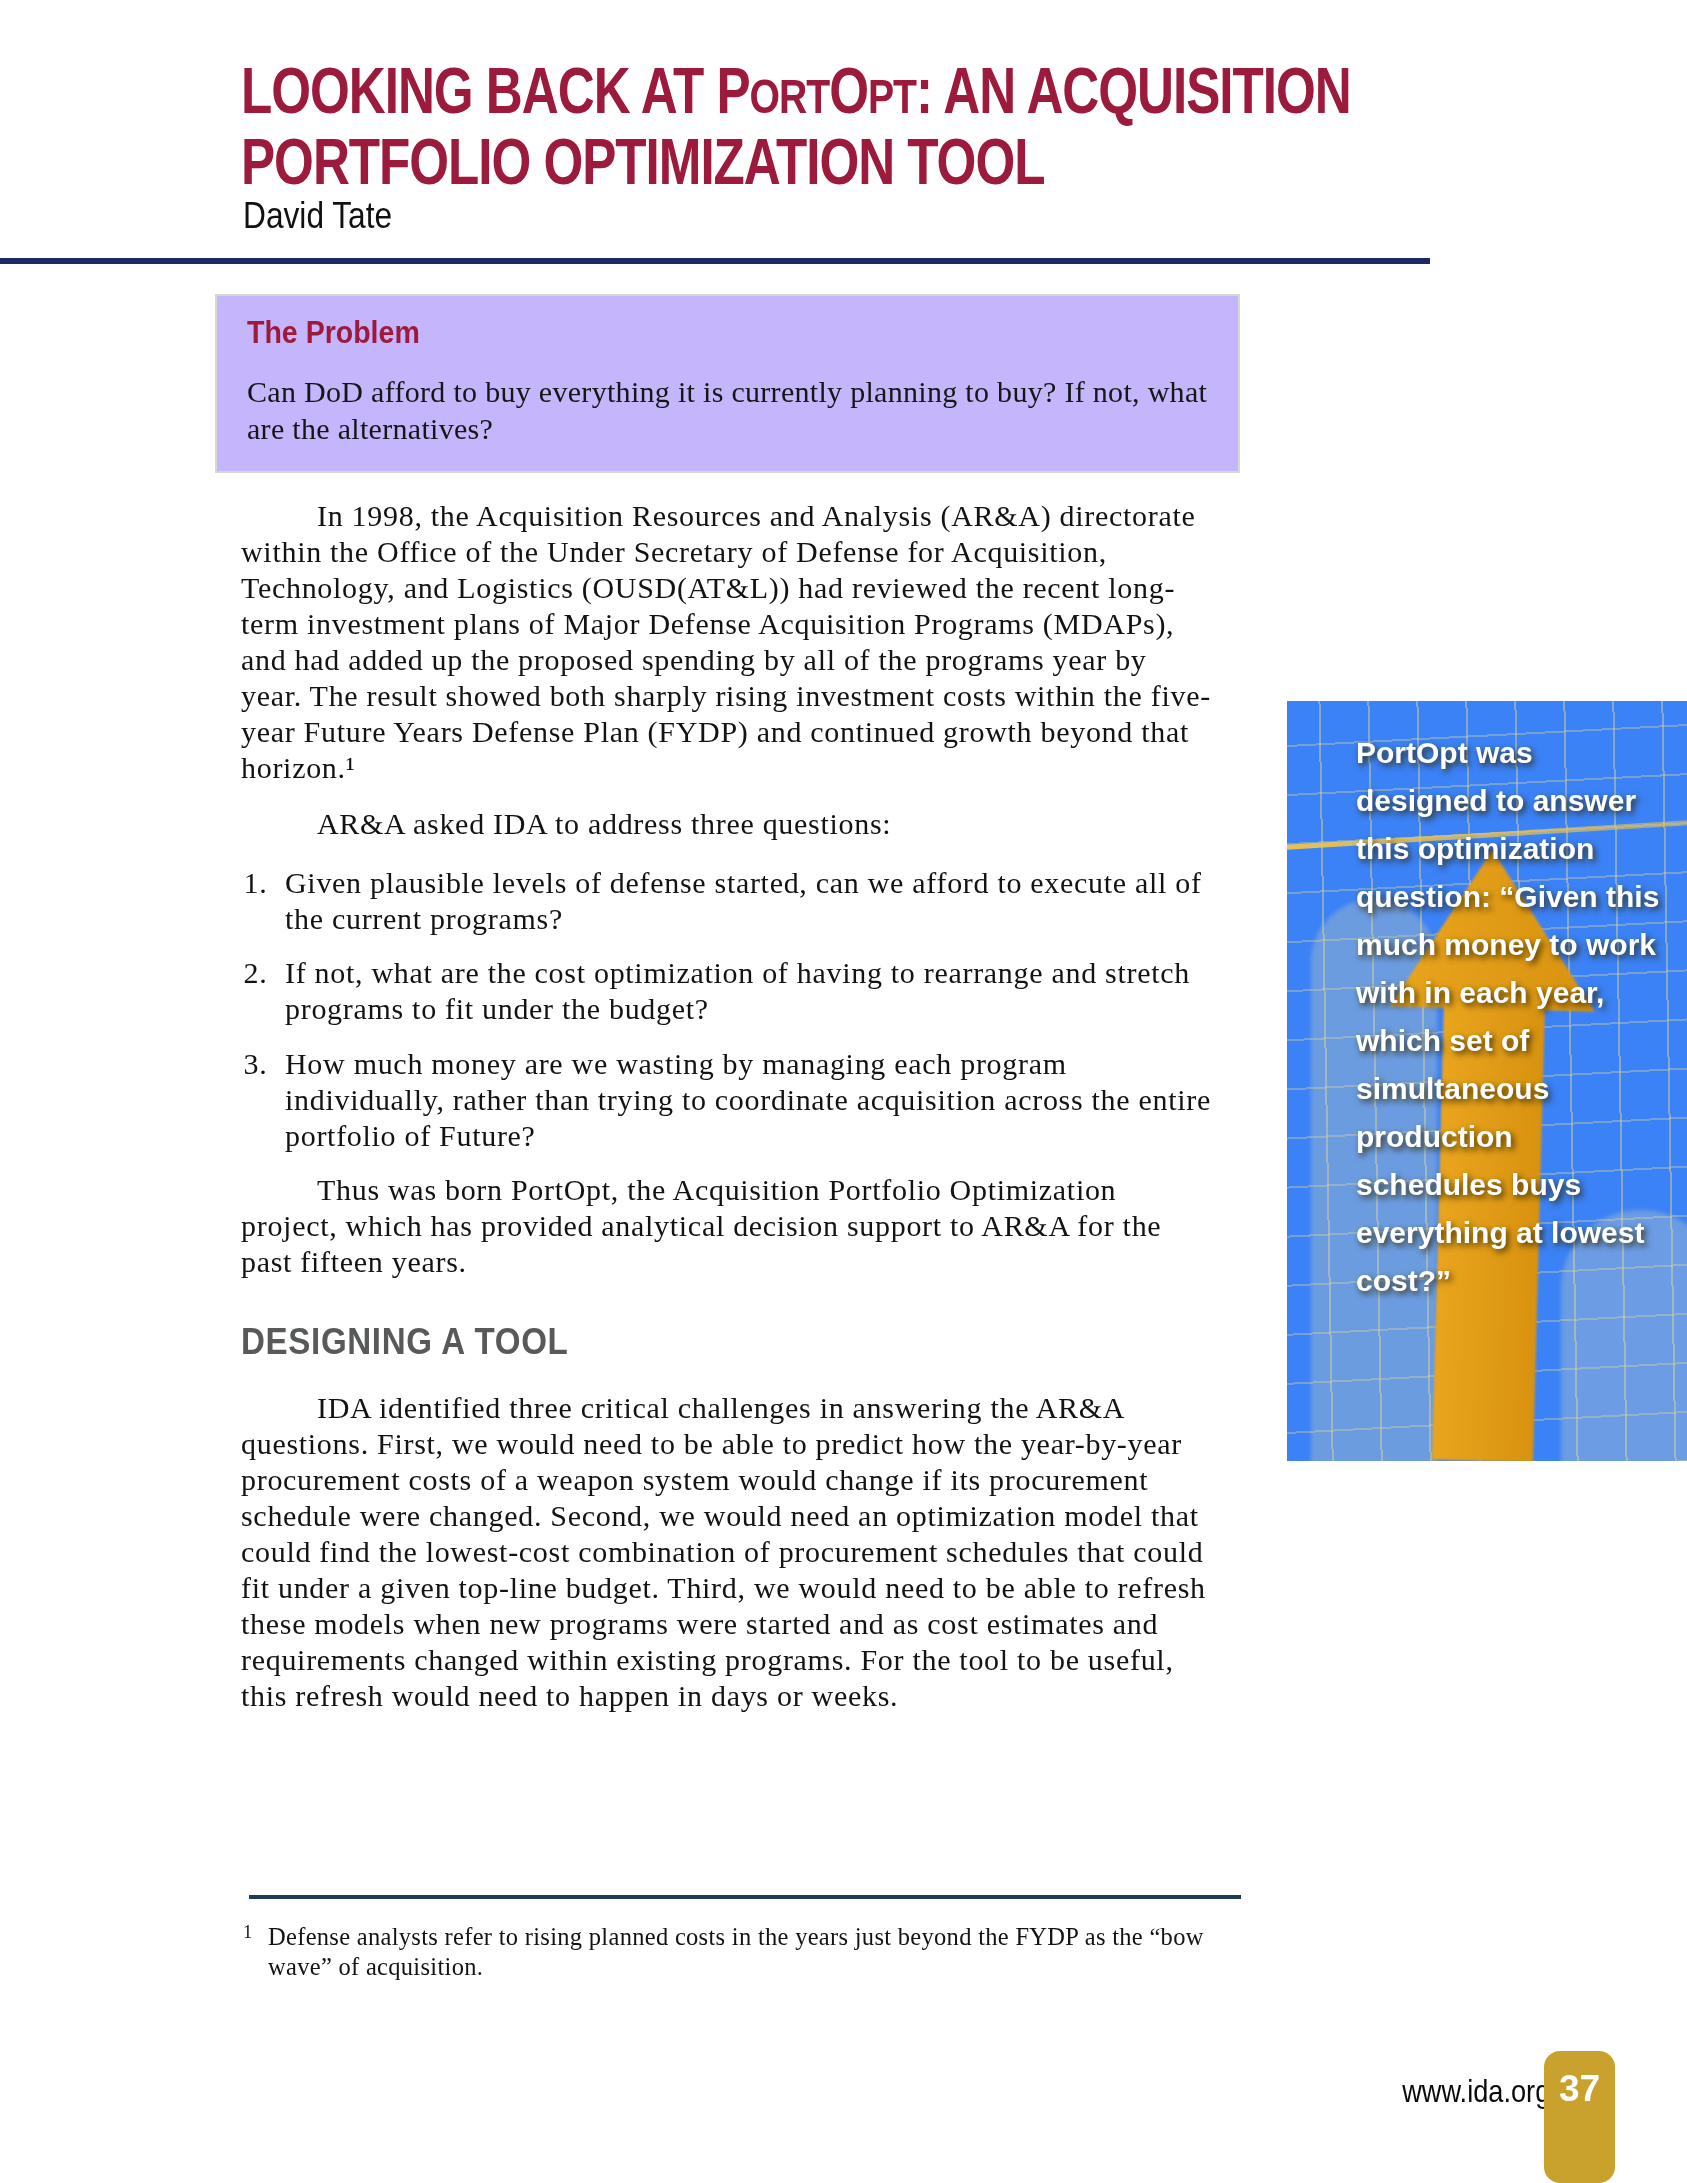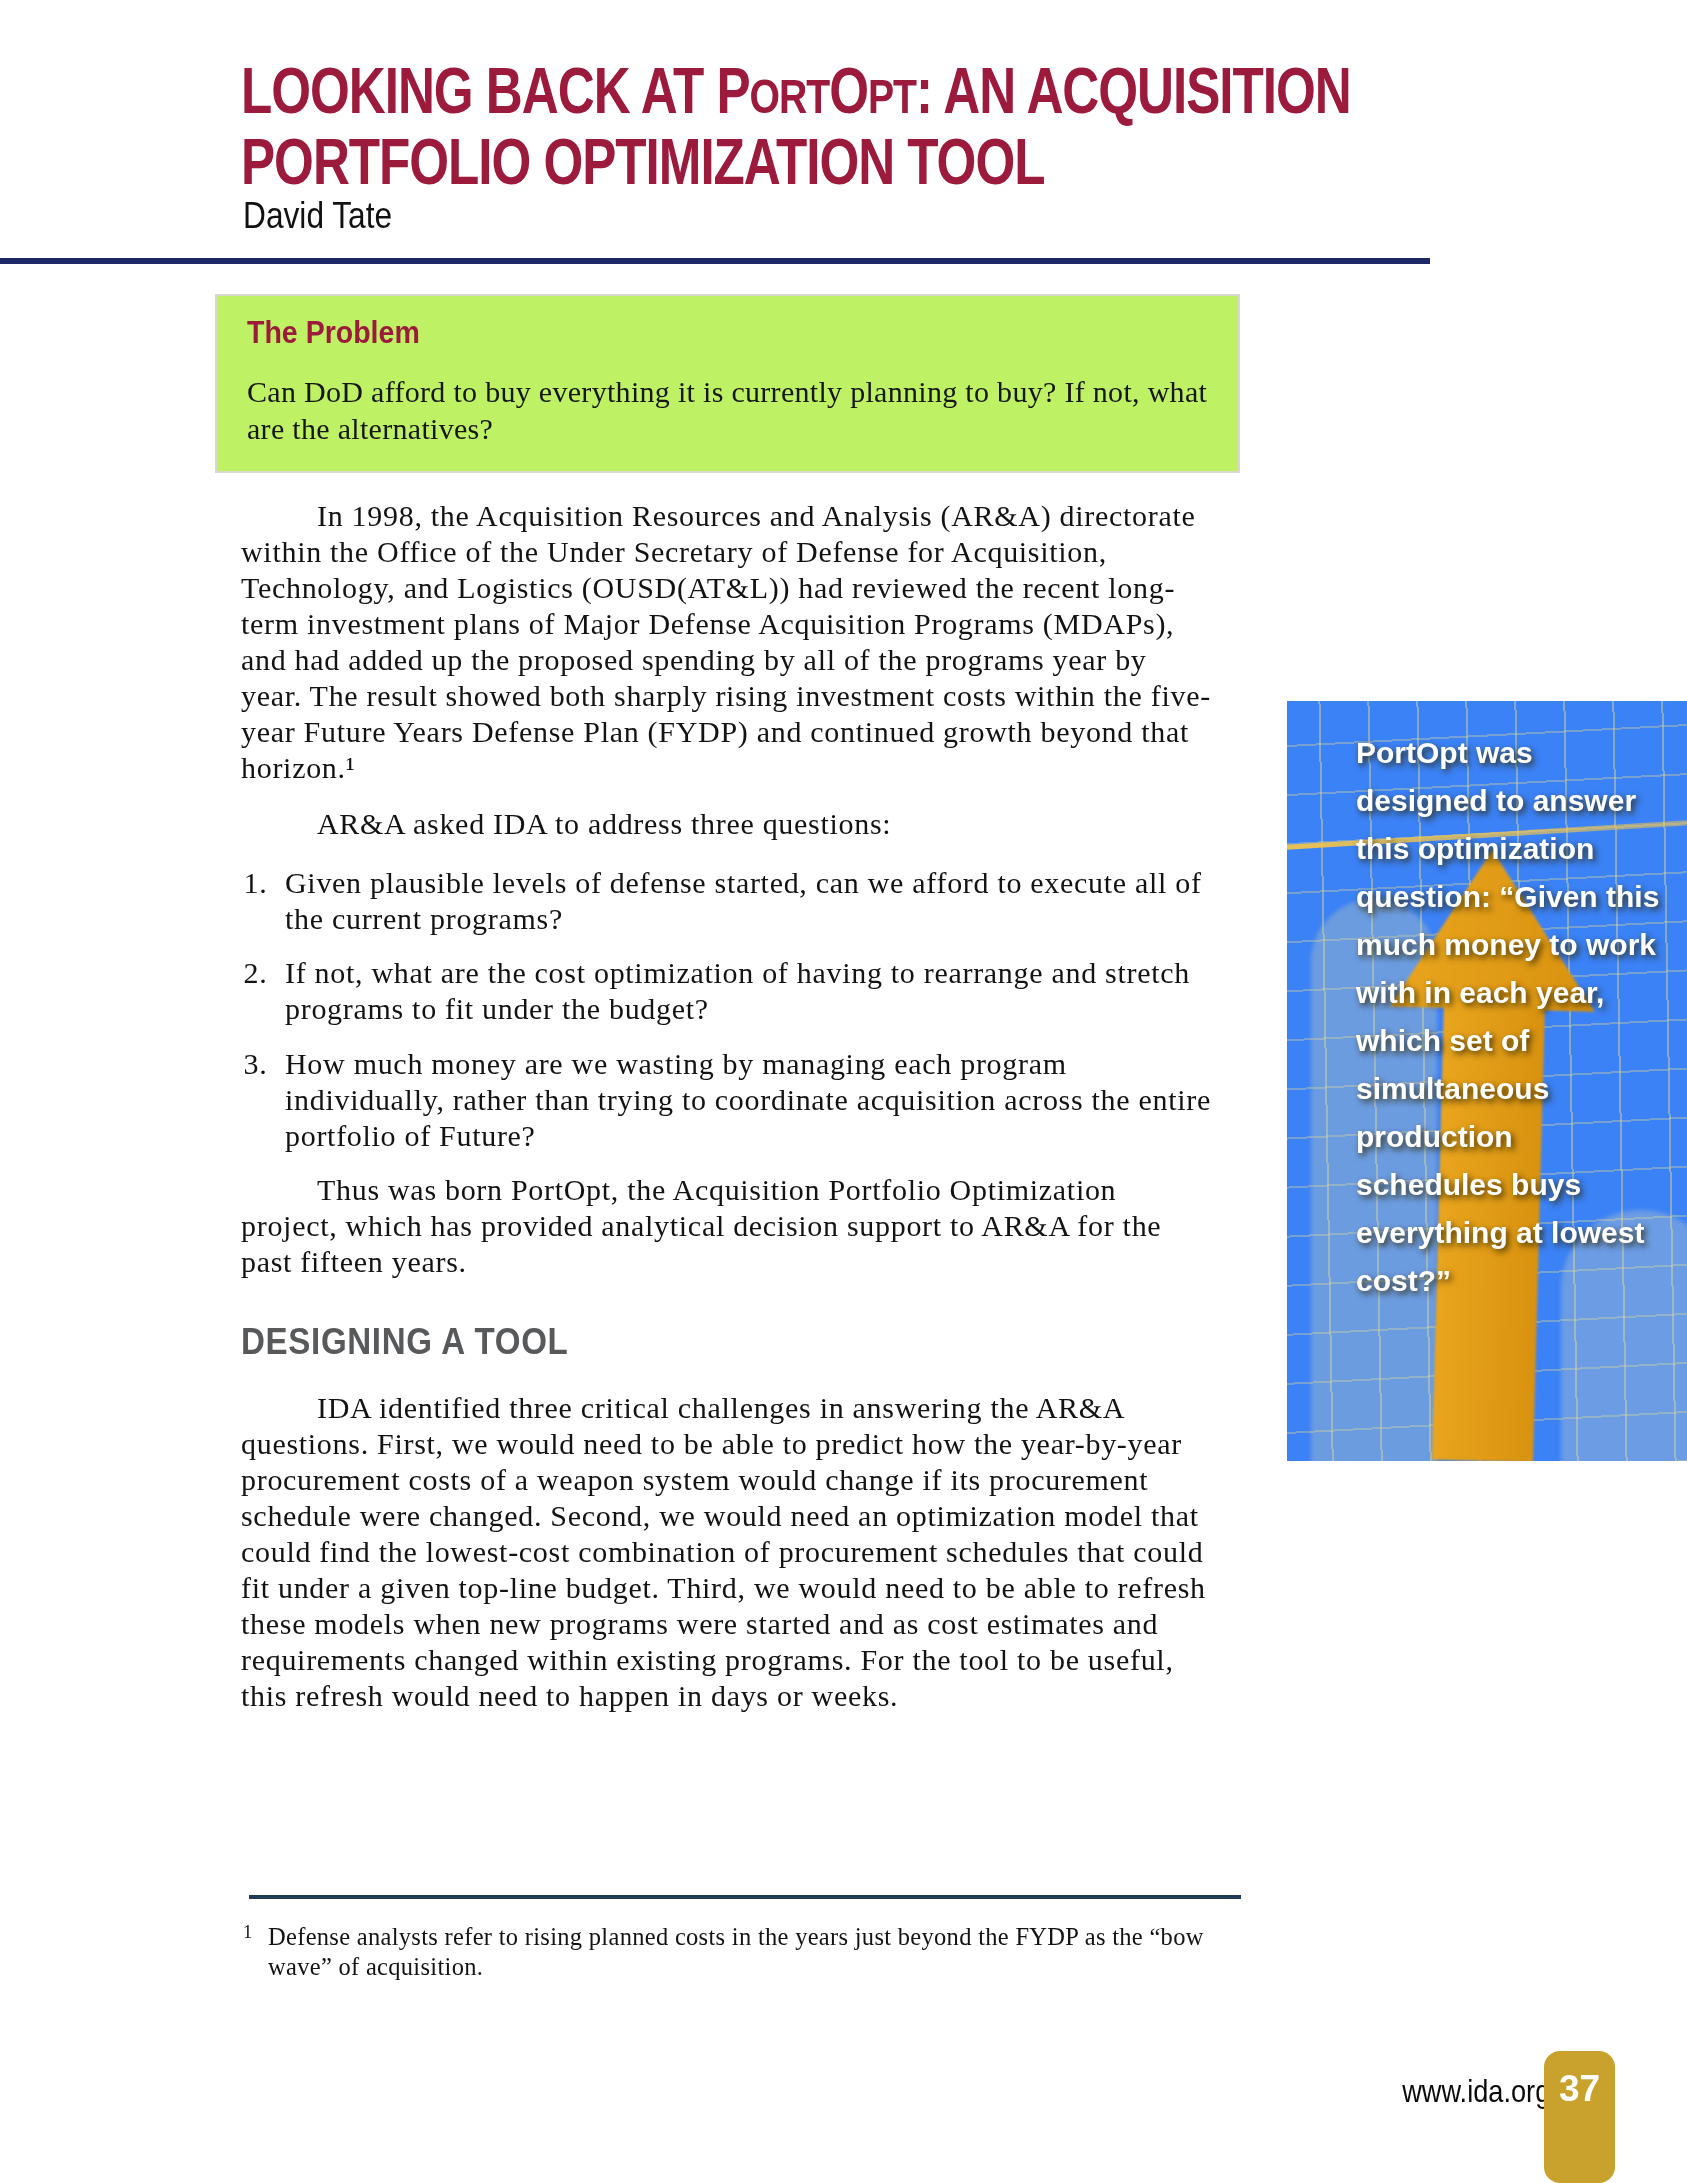--- a/index.html
+++ b/index.html
@@ -34,21 +34,21 @@
     transform:scaleX(0.88);transform-origin:left top;
   }
   .rule-navy{
     position:absolute;left:0;top:258px;width:1430px;height:6px;
     background:#1c2966;
   }
 
   
   .problem-box{
     position:absolute;left:215px;top:294px;width:1025px;height:179px;
-    border:2.6px solid #d9d8d0;background:#bef264;
+    border:2.6px solid #d9d8d0;background:#c4b5fd;
     box-sizing:border-box;
     padding:18.5px 30px;
   }
   .problem-heading{
     font-family:"Liberation Sans", sans-serif;
     font-weight:bold;font-size:31px;line-height:36px;
     color:#9c1b3c;
     transform:scaleX(0.92);transform-origin:left top;
   }
   .problem-text{

